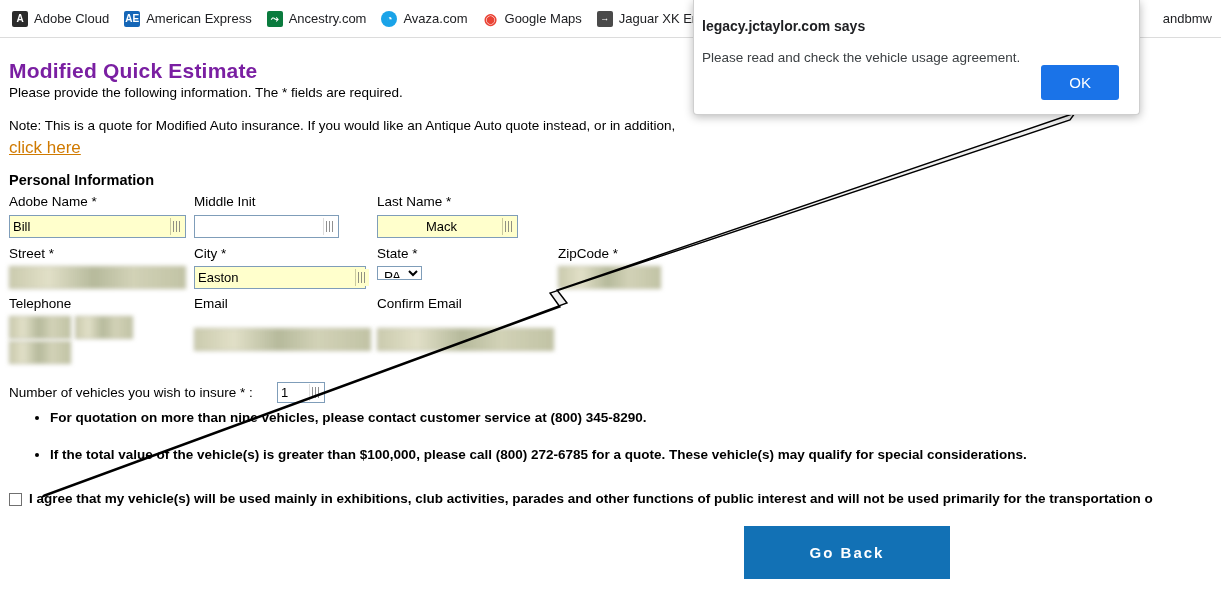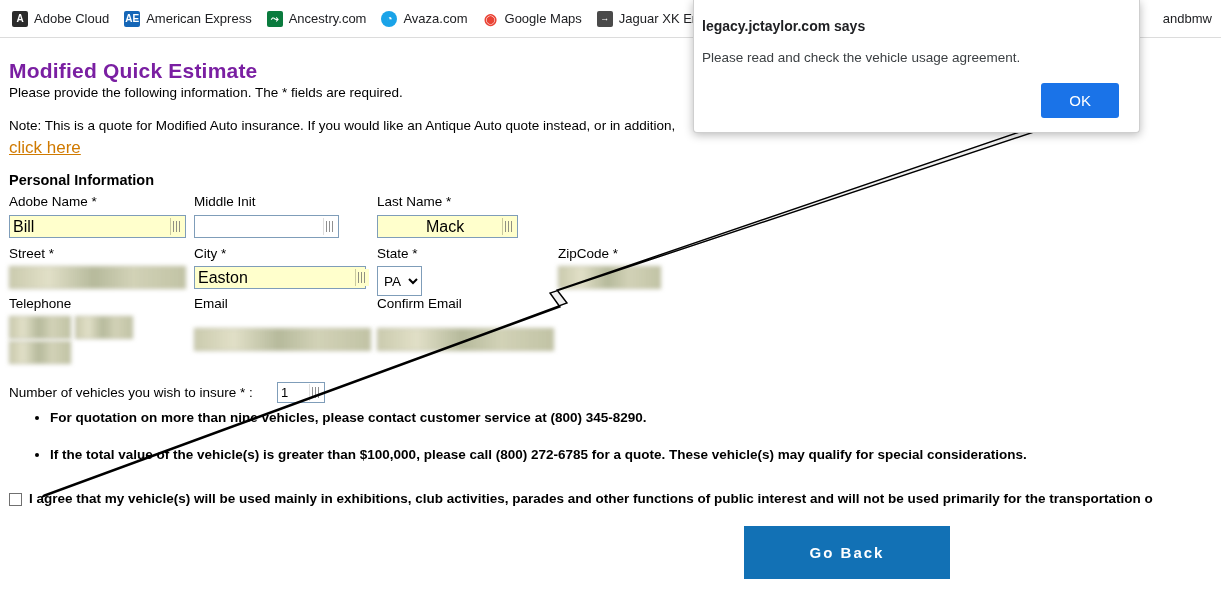--- a/index.html
+++ b/index.html
@@ -110,21 +110,21 @@
   }
 
   .fl { position: absolute; font-size: 13.5px; color: #000; }
 
   .inp {
     position: absolute;
     box-sizing: border-box;
     height: 23px;
     border: 1px solid #7f9db9;
     background: #ffffcc;
-    font-size: 16px;
+    font-size: 13px;
     font-family: "Liberation Sans", sans-serif;
     padding: 1px 18px 1px 3px;
     color: #000;
     outline: none;
   }
   .inp.white { background: #ffffff; }
   .inp-ico {
     position: absolute;
     width: 13px; height: 17px;
     background: #ffffcc;
@@ -148,21 +148,21 @@
     box-sizing: border-box;
     border: 1px solid #b9b9a0;
     background:
       linear-gradient(90deg, rgba(200,200,170,.95) 0%, rgba(220,218,190,.85) 22%, rgba(178,182,150,.95) 48%, rgba(205,205,175,.9) 70%, rgba(190,192,160,.95) 100%);
     filter: blur(2.2px);
   }
 
   .sel {
     position: absolute;
     box-sizing: border-box;
-    height: 30px;
+    height: 14px;
     font-size: 13.5px;
     font-family: "Liberation Sans", sans-serif;
     border: 1px solid #7f9db9;
     background: #ffffff;
     padding: 1px 2px;
   }
 
   .veh-line {
     position: absolute;
     left: 9px; top: 347px;
@@ -267,21 +267,20 @@
   }
   .dlg-title {
     font-size: 14px;
     font-weight: bold;
     color: #202124;
     margin-bottom: 16px;
   }
   .dlg-msg {
     font-size: 13.5px;
     color: #3c4043;
-    margin-bottom: 18px;
   }
   .dlg-actions { display: flex; justify-content: flex-end; }
   .dlg-ok {
     background: #1a73e8;
     color: #fff;
     border: none;
     border-radius: 3px;
     font-size: 15px;
     font-family: "Liberation Sans", sans-serif;
     padding: 9px 28px;

